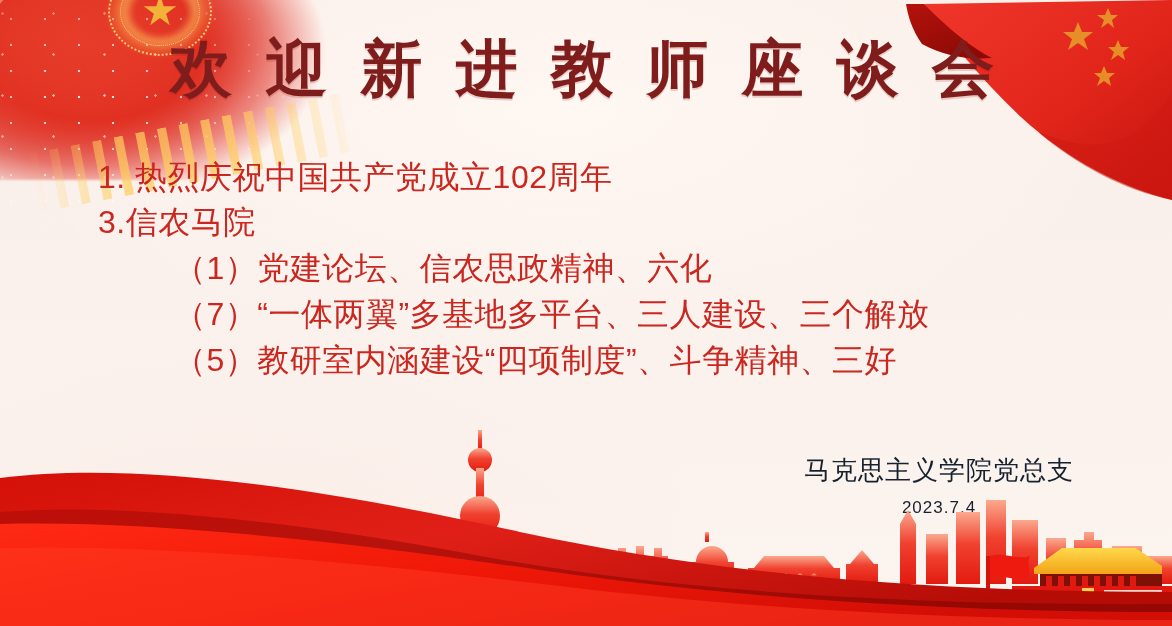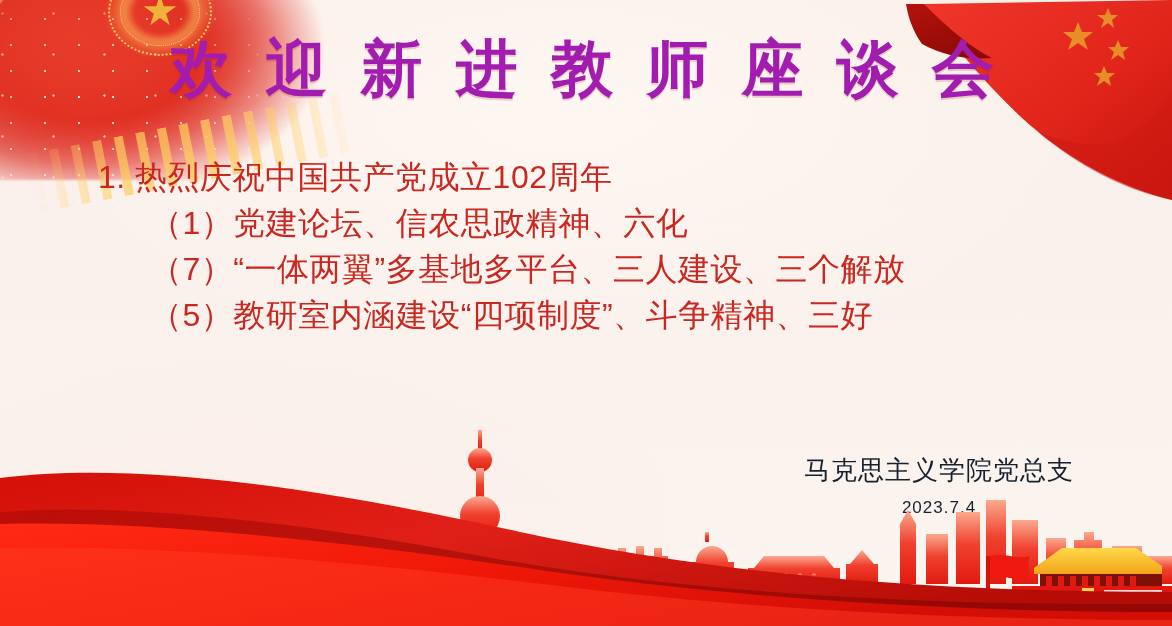--- a/index.html
+++ b/index.html
@@ -101,37 +101,37 @@
   
   .bottom{position:absolute;left:0;right:0;bottom:0;height:210px;}
 
   
   .title{
     position:absolute;left:0;right:0;top:38px;
     text-align:center;
     font-size:62px;line-height:1;
     font-weight:700;
     letter-spacing:8px;
-    color:#a21caf;
+    color:#7f1d1d;
     text-shadow:0 2px 0 rgba(150,20,15,.18);
     white-space:nowrap;
   }
 
   .body-list{
     position:absolute;left:98px;top:155px;width:1000px;
     color:#C9271F;
   }
   .li{
     font-size:32px;
     line-height:45px;
     white-space:nowrap;
     letter-spacing:.5px;
   }
   .li.sub{
-    margin-left:52px;
+    margin-left:76px;
     line-height:46px;
   }
 
   .signature{
     position:absolute;right:83px;top:452px;
     text-align:center;
     color:#17212E;
     width:300px;
   }
   .sign-org{font-size:26px;line-height:36px;letter-spacing:1px;}
@@ -182,20 +182,21 @@
         <polygon points="246,40 249,47 257,47 251,52 253,60 246,55 239,60 242,52 236,47 243,47"></polygon>
         <polygon points="232,66 235,73 243,73 237,78 239,86 232,81 225,86 228,78 222,73 229,73"></polygon>
       </g>
     </svg>
   </div>
 
   <div class="title">欢 迎 新 进 教 师 座 谈 会</div>
 
   <div class="body-list">
     <div class="li">1. 热烈庆祝中国共产党成立102周年</div>
+    <div class="li">3.信农马院</div>
     <div class="li sub">（1）党建论坛、信农思政精神、六化</div>
     <div class="li sub">（7）“一体两翼”多基地多平台、三人建设、三个解放</div>
     <div class="li sub">（5）教研室内涵建设“四项制度”、斗争精神、三好</div>
   </div>
 
   <div class="signature">
     <div class="sign-org">马克思主义学院党总支</div>
     <div class="sign-date">2023.7.4</div>
   </div>
 

